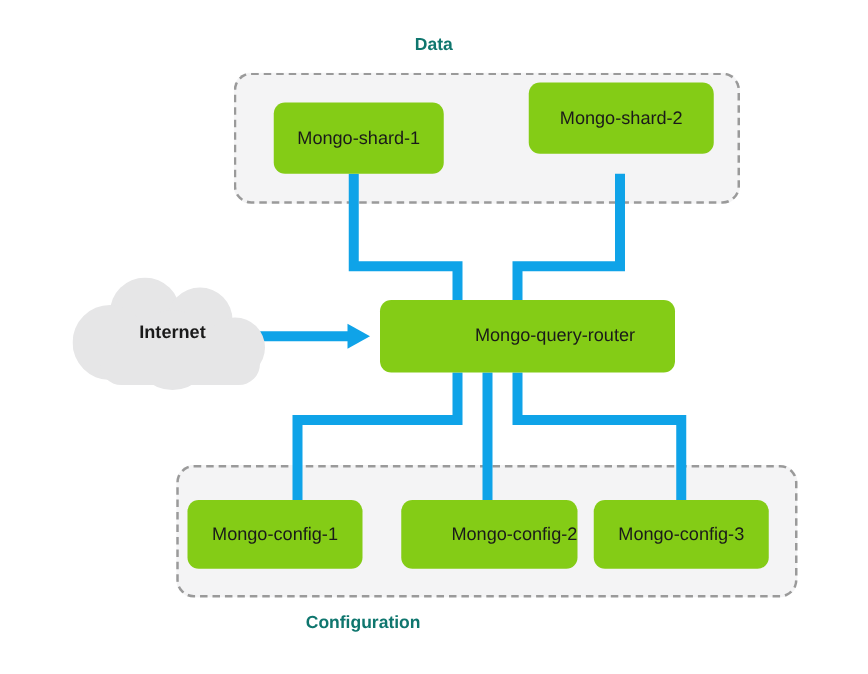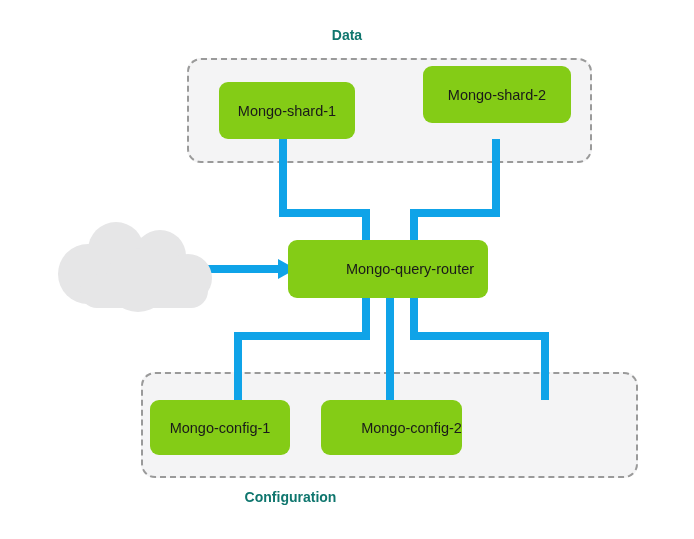--- a/index.html
+++ b/index.html
@@ -42,21 +42,21 @@
     align-items:center;
     justify-content:center;
     font-size:14.5px;
     color:#1a1a1a;
     box-sizing:border-box;
     white-space:nowrap;
     z-index:5;
   }
   #node-shard-1 { left:219px; top:82px;  width:136px; height:57px; }
   #node-shard-2 { left:423px; top:66px;  width:148px; height:57px; }
-  #node-router  { left:288px; top:240px; width:200px; height:58px;padding-left:44px; }
+  #node-router  { left:304px; top:240px; width:236px; height:58px;padding-left:44px; }
   #node-config-1{ left:150px; top:400px; width:140px; height:55px; }
   #node-config-2{ left:321px; top:400px; width:141px; height:55px;padding-left:40px; }
   #node-config-3{ left:475px; top:400px; width:140px; height:55px; }
 
   
   #cloud{
     position:absolute;
     left:58px; top:222px;
     width:178px; height:90px;
     z-index:4;
@@ -118,20 +118,21 @@
       <g fill="#e6e6e7">
         <circle cx="58" cy="28" r="28"></circle>
         <circle cx="102" cy="34" r="26"></circle>
         <circle cx="30" cy="52" r="30"></circle>
         <circle cx="130" cy="56" r="24"></circle>
         <circle cx="80" cy="58" r="32"></circle>
         <rect x="22" y="52" width="128" height="34" rx="17"></rect>
       </g>
     </svg>
   </div>
+  <div id="cloud-label">Internet</div>
 
   <div class="node" id="node-shard-1">
     <span>Mongo-shard-1</span>
   </div>
 
   <div class="node" id="node-shard-2">
     <span>Mongo-shard-2</span>
   </div>
 
   <div class="node" id="node-router">
@@ -139,14 +140,17 @@
   </div>
 
   <div class="node" id="node-config-1">
     <span>Mongo-config-1</span>
   </div>
 
   <div class="node" id="node-config-2">
     <span>Mongo-config-2</span>
   </div>
 
+  <div class="node" id="node-config-3">
+    <span>Mongo-config-3</span>
+  </div>
 
 </div>
 
 </body></html>

